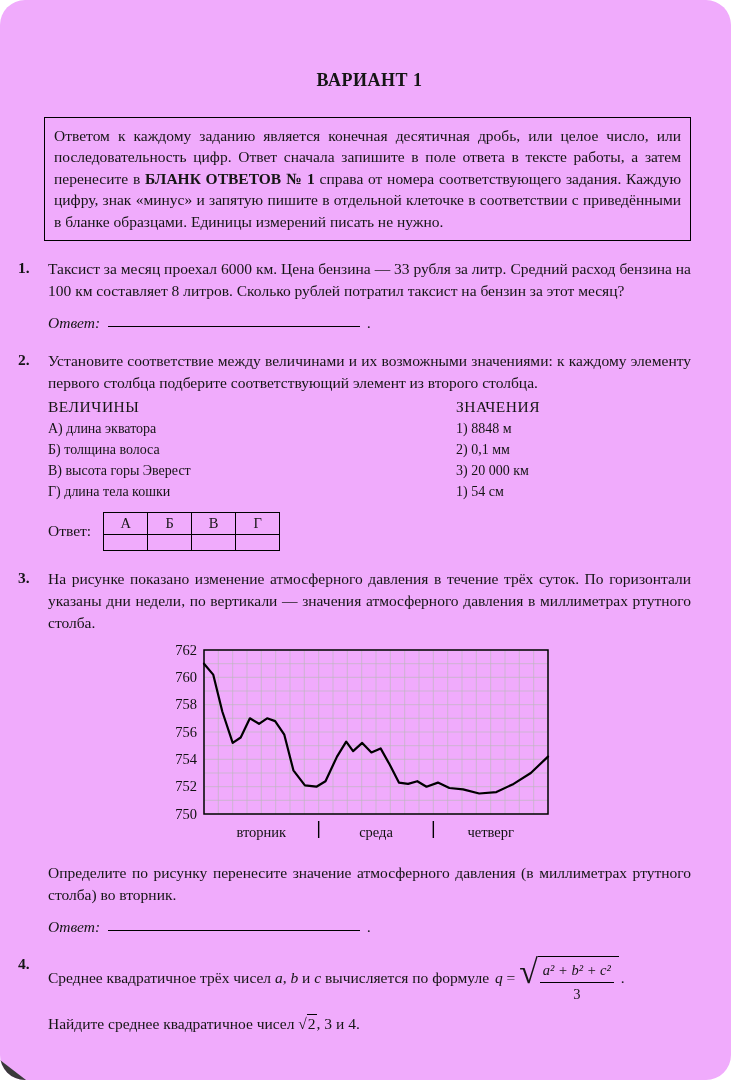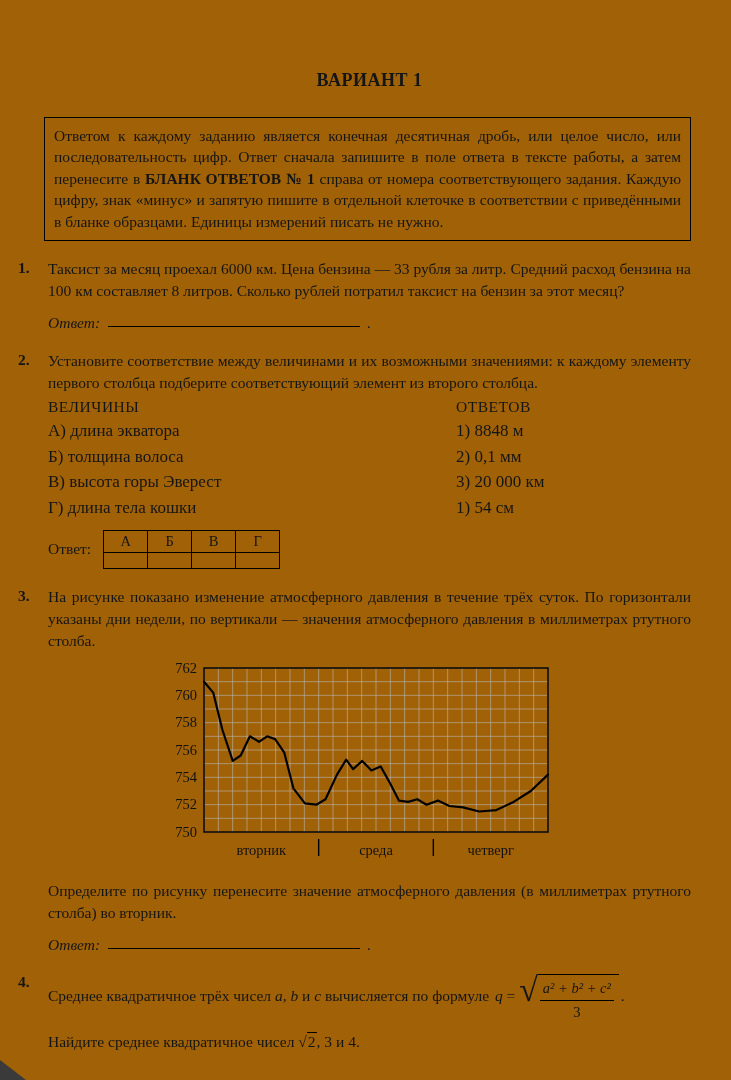--- a/index.html
+++ b/index.html
@@ -1,24 +1,25 @@
 <!DOCTYPE html>
 <html><head>
 <meta charset="utf-8">
 <style>
   html,body{margin:0;padding:0;background:#ffffff;}
   .page{
     position:relative;
     width:731px;height:1080px;
     box-sizing:border-box;
-    background:#a16207;
+    background:#f0abfc;
     color:#151515;
     font-family:"Liberation Serif","DejaVu Serif",serif;
     padding:52px 40px 0 18px;
     overflow:hidden;
+    border-radius:25px;
   }
   .title{
     text-align:center;
     font-weight:bold;
     font-size:18px;
     letter-spacing:.5px;
     margin:18px 0 26px 30px;
   }
   .instruction-box{
     border:1.6px solid #000;
@@ -38,21 +39,21 @@
     border-bottom:1px solid #000;
     margin:0 7px 0 8px;
     vertical-align:baseline;
   }
   
   .match-head{display:flex;margin-top:2px;}
   .match-row{display:flex;}
   .mcol-left{flex:1;}
   .mcol-right{width:235px;}
   .match-head div{font-size:15.5px;letter-spacing:.5px;}
-  .match-item{font-size:17px;line-height:1.5;text-align:left;}
+  .match-item{font-size:14px;line-height:1.5;text-align:left;}
   .after-note{margin-top:7px;}
   .answer-table-row{display:flex;align-items:flex-start;margin-top:10px;}
   .ans-label{padding-top:8px;}
   table.answer-table{border-collapse:collapse;margin-left:12px;}
   table.answer-table td{
     border:1px solid #000;
     width:43px;height:19px;
     text-align:center;
     font-size:14.5px;
     padding:0;
@@ -102,21 +103,21 @@
     </div>
   </div>
 
   <div class="task">
     <div class="task-num">2.</div>
     <div class="task-body">
       <span>Установите соответствие между величинами и их возможными значениями: к каждому элементу первого столбца подберите соответствующий элемент из второго столбца.</span>
 
       <div class="match-head">
         <div class="mcol-left">ВЕЛИЧИНЫ</div>
-        <div class="mcol-right">ОТВЕТОВ</div>
+        <div class="mcol-right">ЗНАЧЕНИЯ</div>
       </div>
       <div class="match-row">
         <div class="mcol-left match-item">А) длина экватора</div>
         <div class="mcol-right match-item">1) 8848 м</div>
       </div>
       <div class="match-row">
         <div class="mcol-left match-item">Б) толщина волоса</div>
         <div class="mcol-right match-item">2) 0,1 мм</div>
       </div>
       <div class="match-row">

